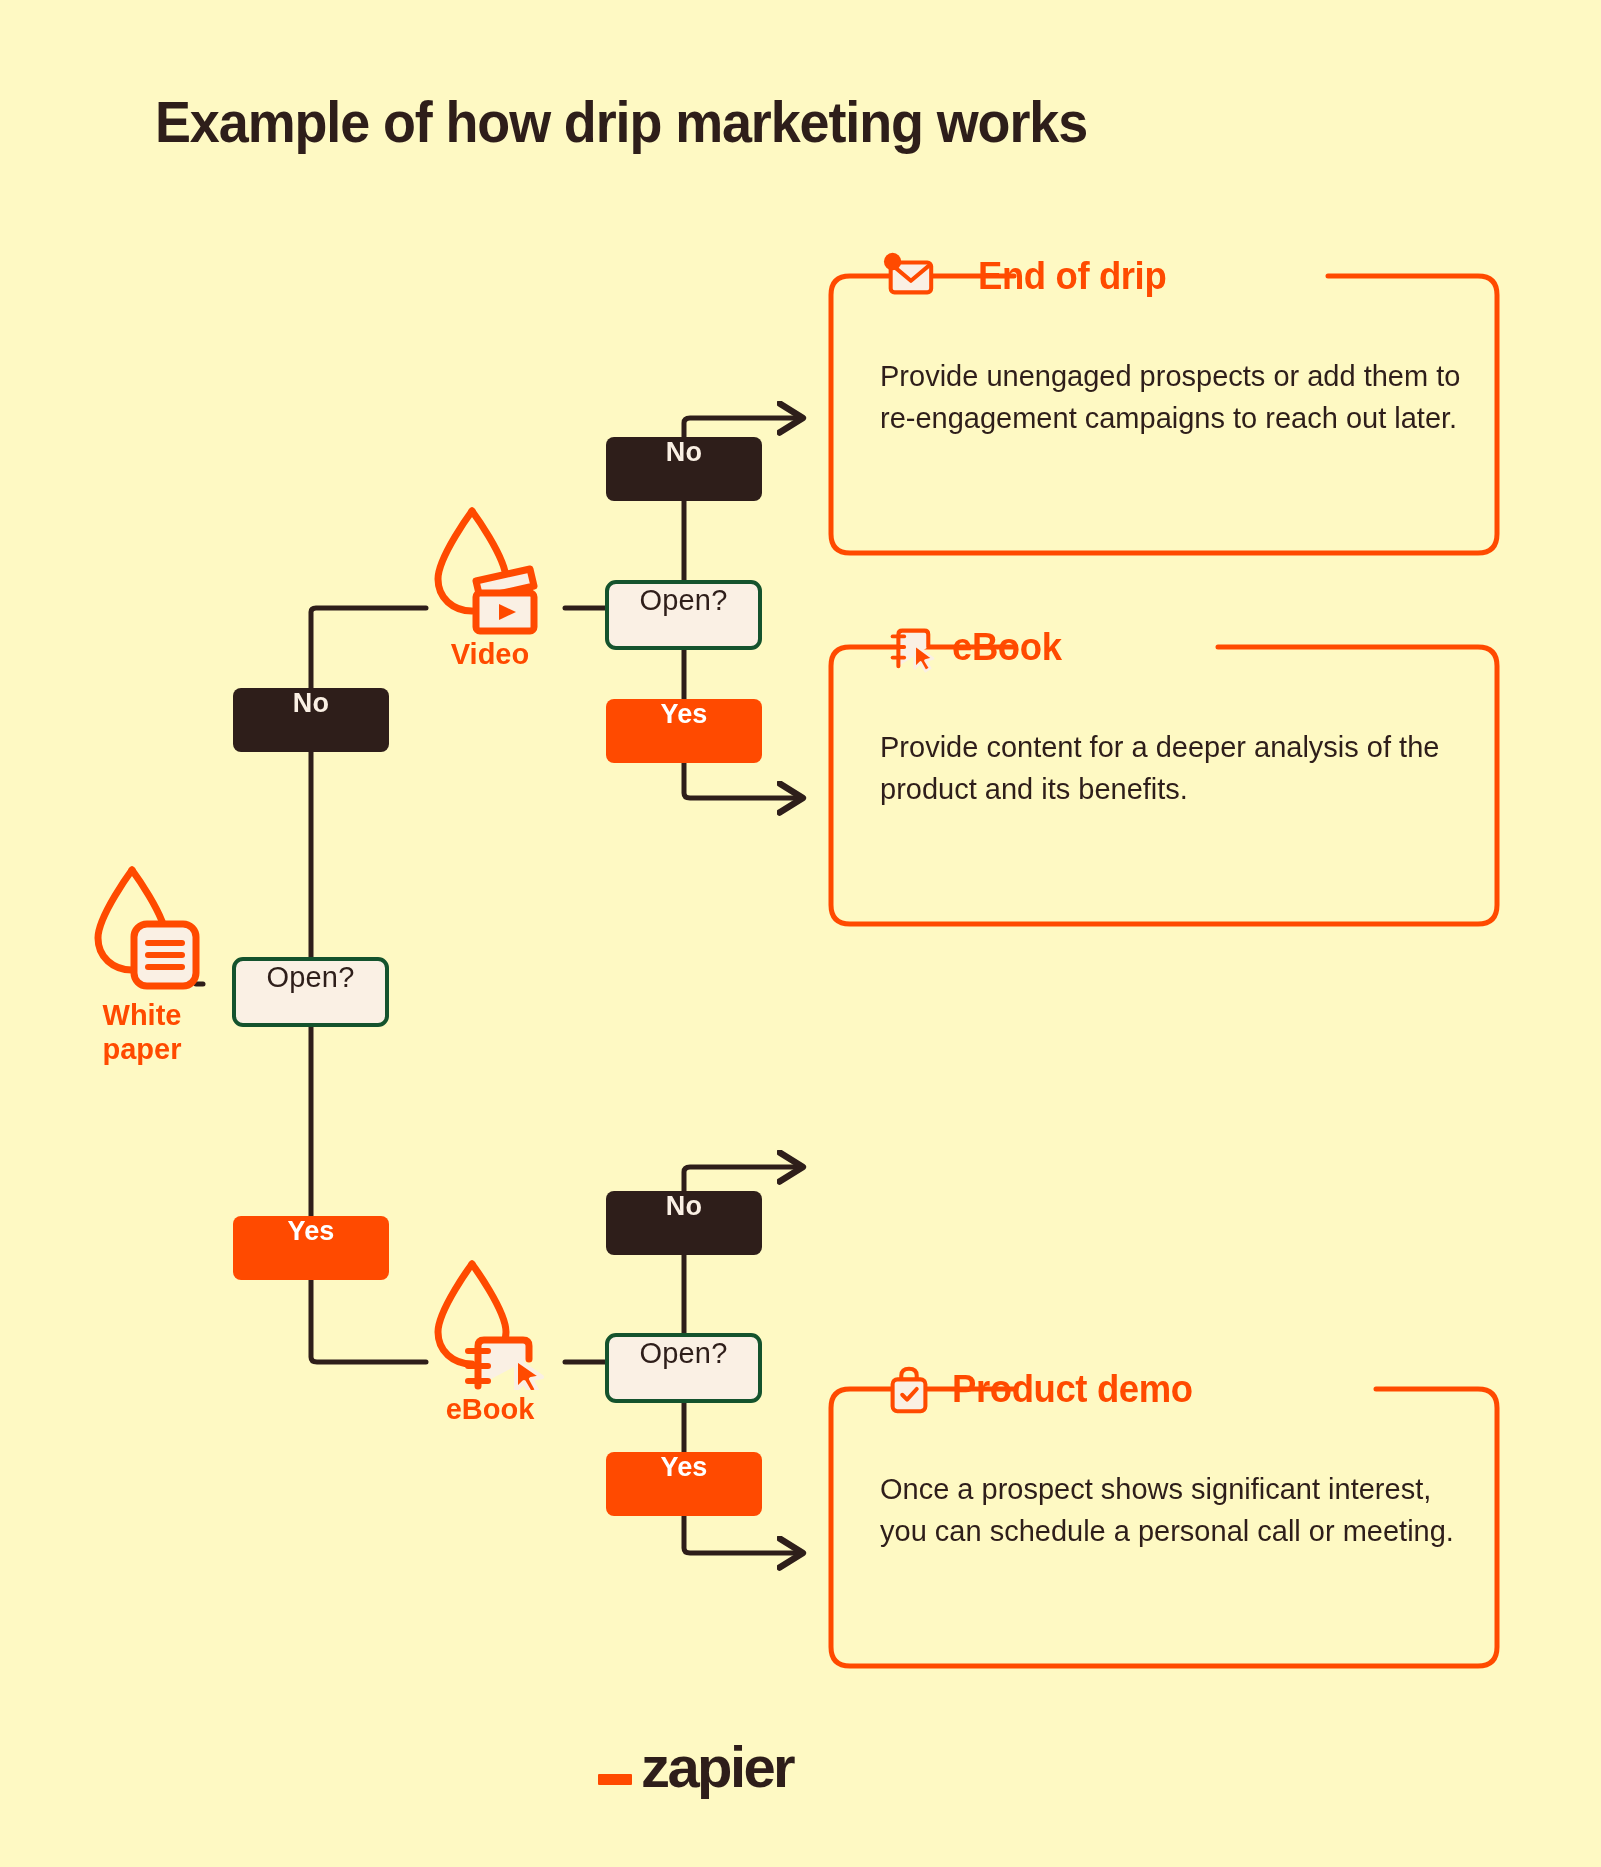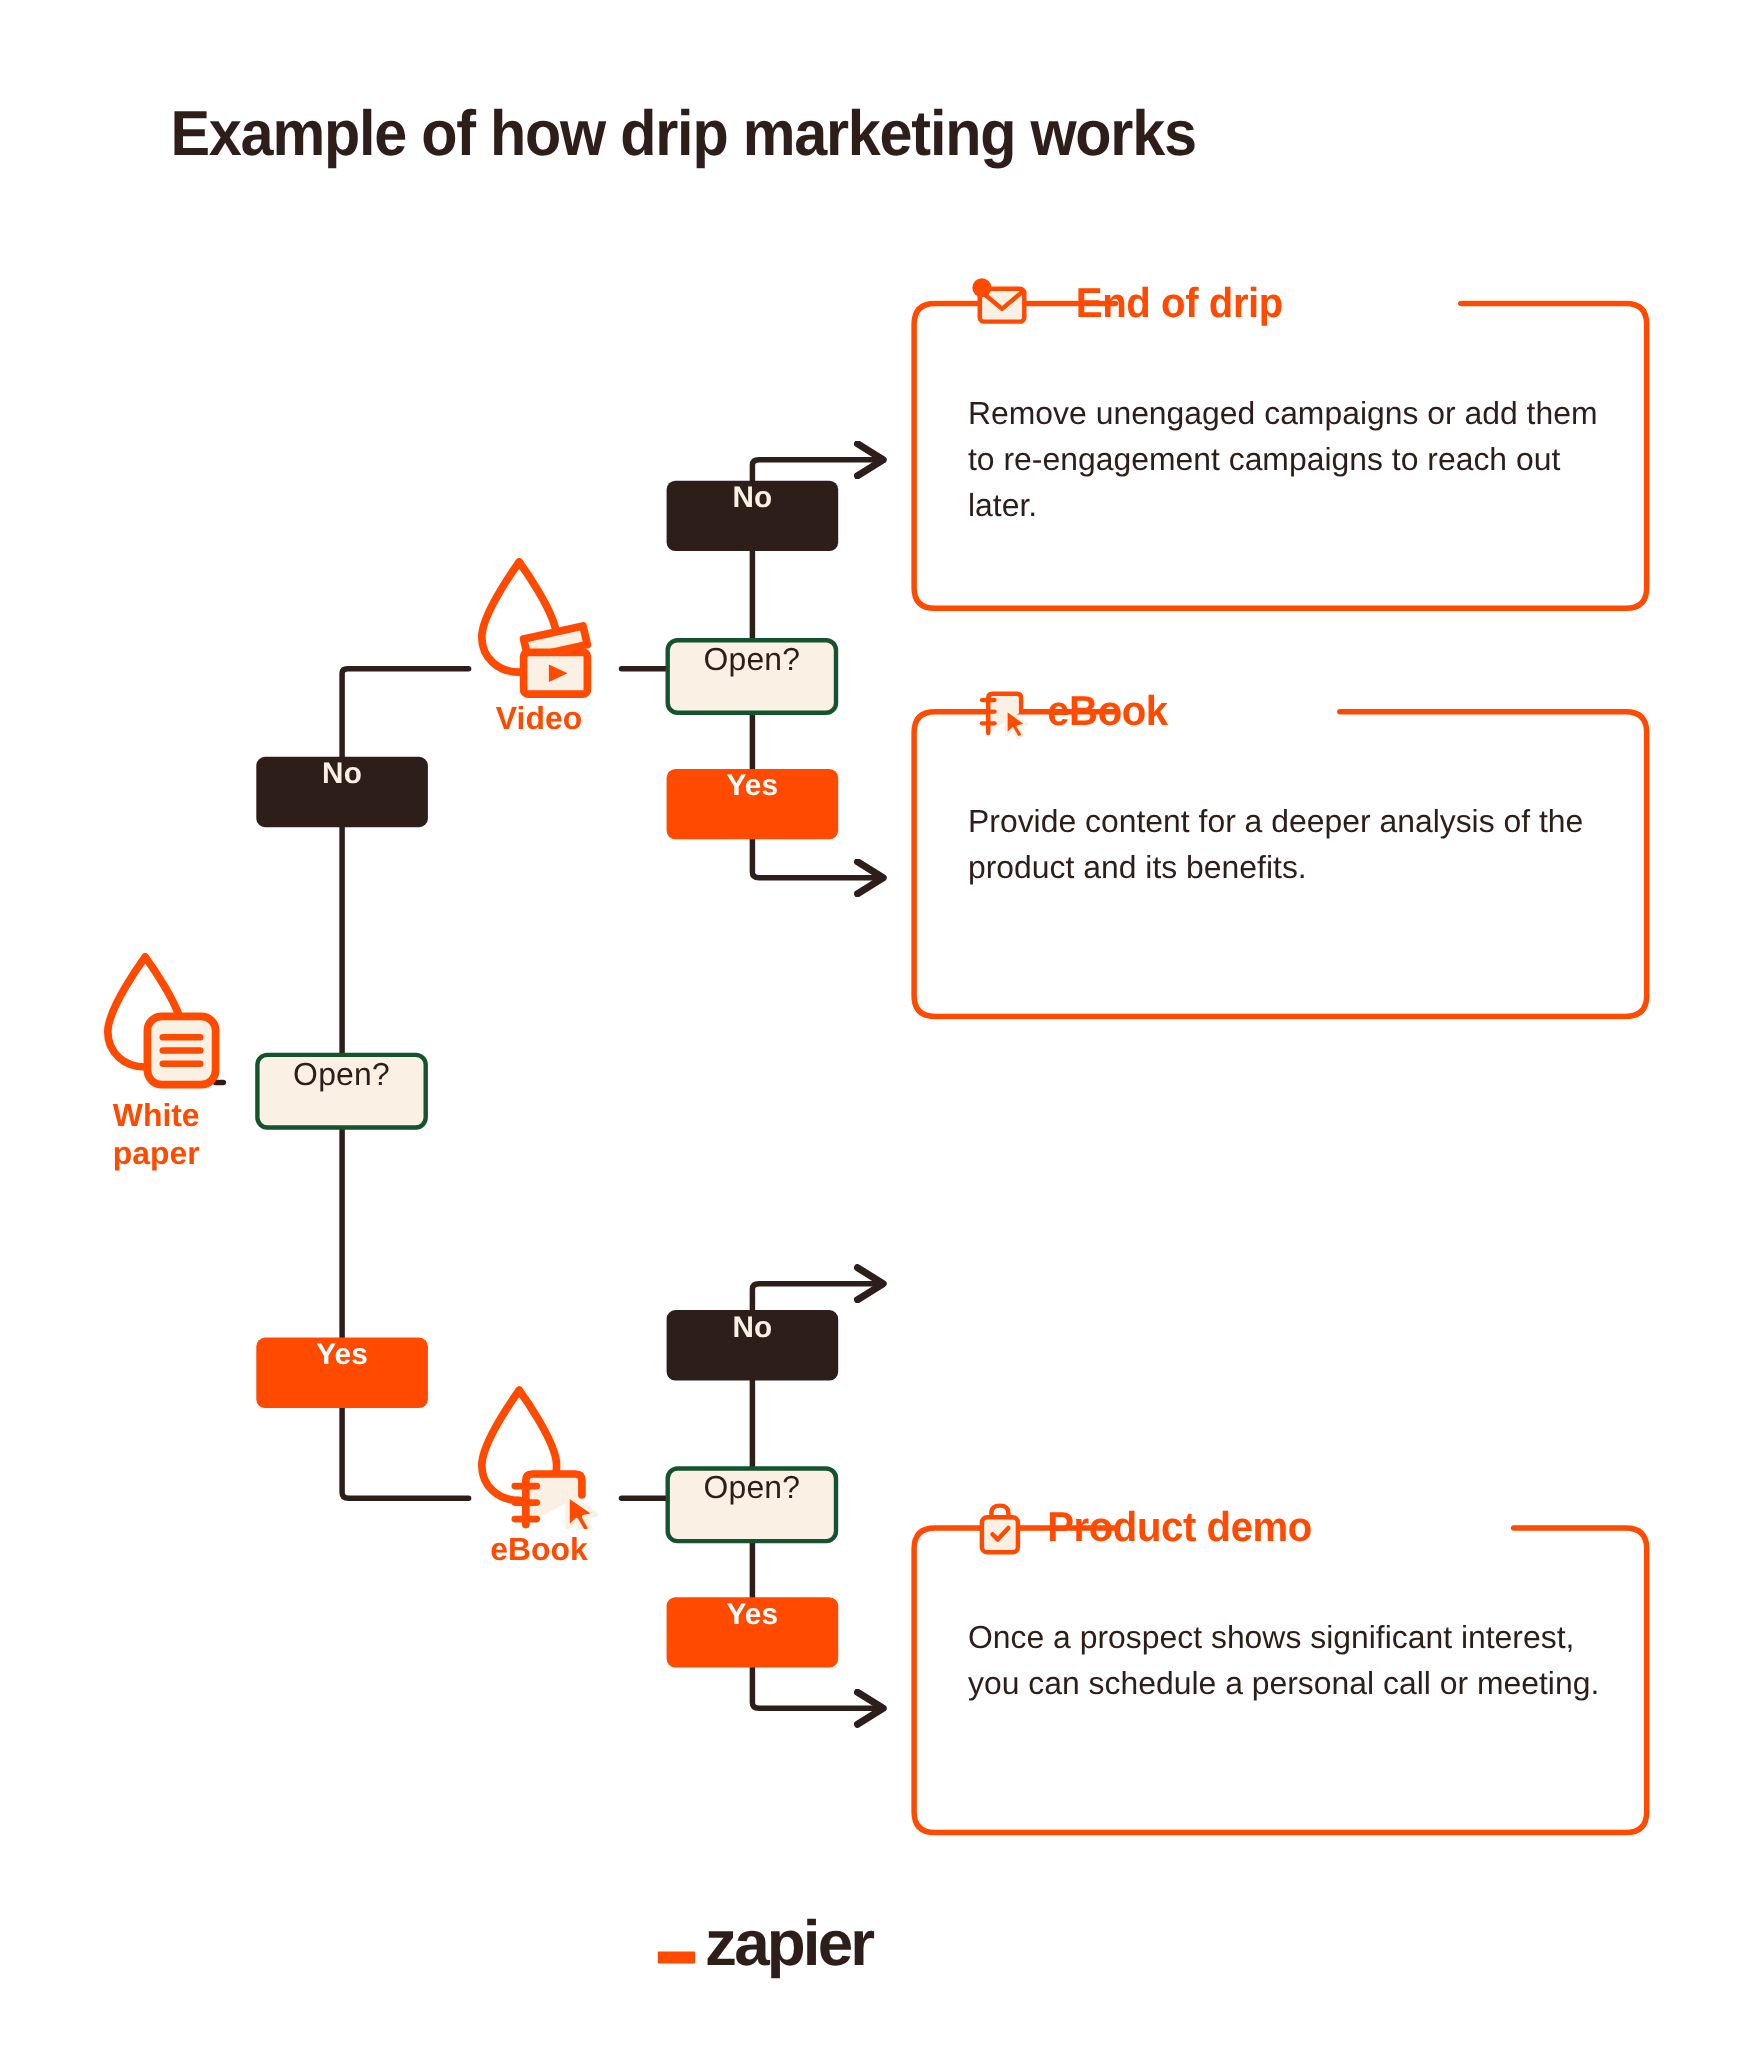--- a/index.html
+++ b/index.html
@@ -9,21 +9,21 @@
     height: 1867px;
     background: #FAF0E4;
     font-family: "Liberation Sans", sans-serif;
     overflow: hidden;
   }
 
   #root {
     position: relative;
     width: 1601px;
     height: 1867px;
-    background: #ffffff;
+    background: #fef9c3;
   }
 
   
   .title {
     position: absolute;
     left: 155px;
     top: 88px;
     font-size: 58px;
     font-weight: bold;
     color: #2E1E1A;
@@ -274,21 +274,21 @@
       <path d="M186,3 L22,3 Q3,3 3,22 L3,261 Q3,280 22,280 L650,280 Q669,280 669,261 L669,22 Q669,3 650,3 L500,3" fill="none" stroke="#FF4A00" stroke-width="5" stroke-linecap="round"></path>
     </svg>
     <div class="card-head" style="top:-29px;gap:42px;">
       <svg class="ico" viewBox="0 0 56 56">
         <rect x="9" y="14" width="42" height="31" rx="4" fill="#FAF0E4" stroke="#FF4A00" stroke-width="4.2"></rect>
         <path d="M11,17 L30,33 L49,17" fill="none" stroke="#FF4A00" stroke-width="4.2" stroke-linecap="round" stroke-linejoin="round"></path>
         <circle cx="11" cy="13" r="9" fill="#FF4A00"></circle>
       </svg>
       <span class="card-title">End of drip</span>
     </div>
-    <div class="card-body">Remove unengaged campaigns or add them to re-engagement campaigns to reach out later.</div>
+    <div class="card-body">Provide unengaged prospects or add them to re-engagement campaigns to reach out later.</div>
   </div>
 
   <div class="card" style="left:828px; top:644px; width:672px; height:283px;">
     <svg class="card-frame" viewBox="0 0 672 283">
       <path d="M186,3 L22,3 Q3,3 3,22 L3,261 Q3,280 22,280 L650,280 Q669,280 669,261 L669,22 Q669,3 650,3 L390,3" fill="none" stroke="#FF4A00" stroke-width="5" stroke-linecap="round"></path>
     </svg>
     <div class="card-head" style="top:-29px;">
       <svg class="ico" viewBox="0 0 56 56">
         <path d="M17,48 L17,15 Q17,11 21,11 L44,11 Q48,11 48,15 L48,28" fill="#FAF0E4" stroke="#FF4A00" stroke-width="4.2" stroke-linecap="round" stroke-linejoin="round"></path>
         <line x1="11" y1="17" x2="23" y2="17" stroke="#FF4A00" stroke-width="4" stroke-linecap="round"></line>

